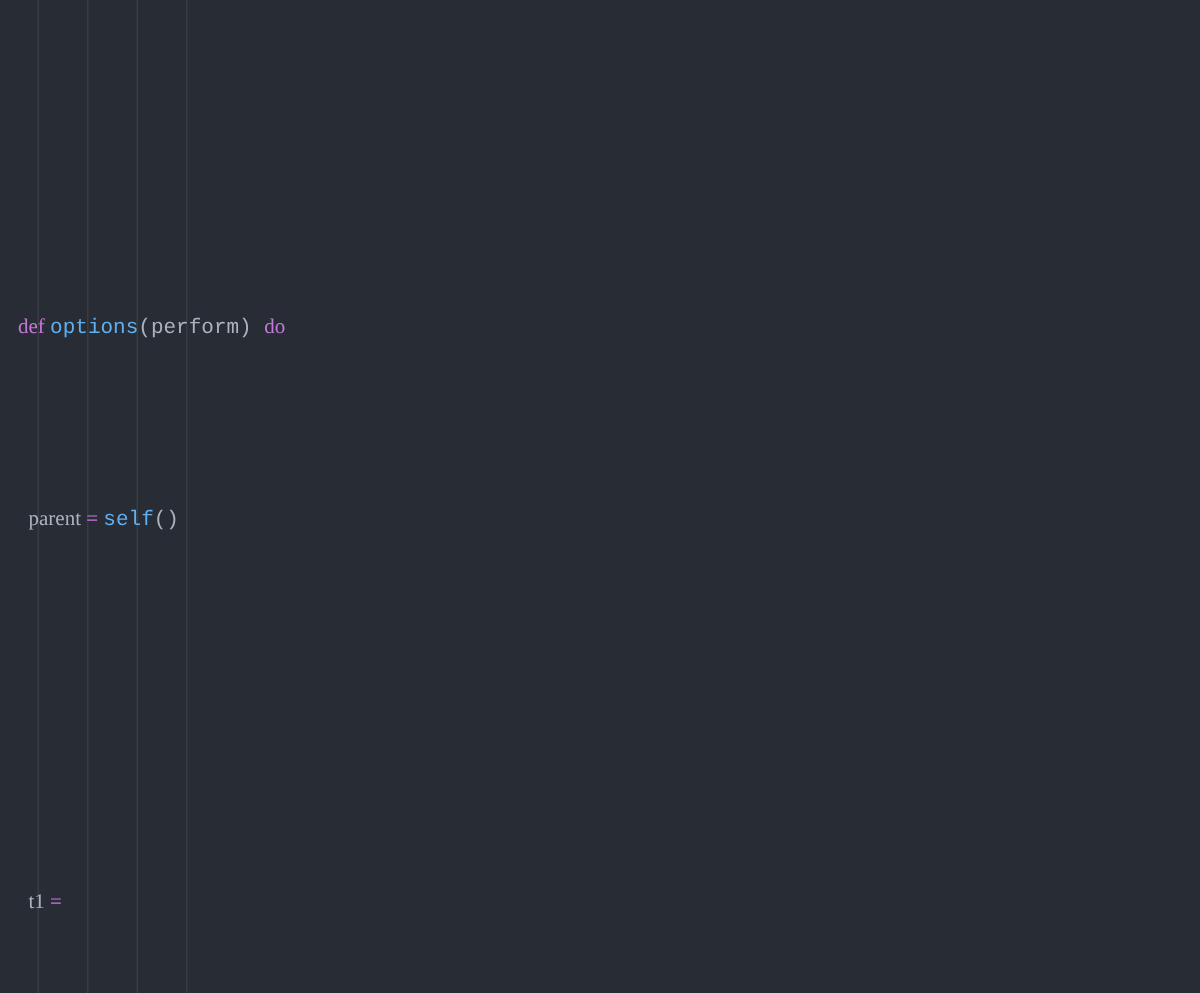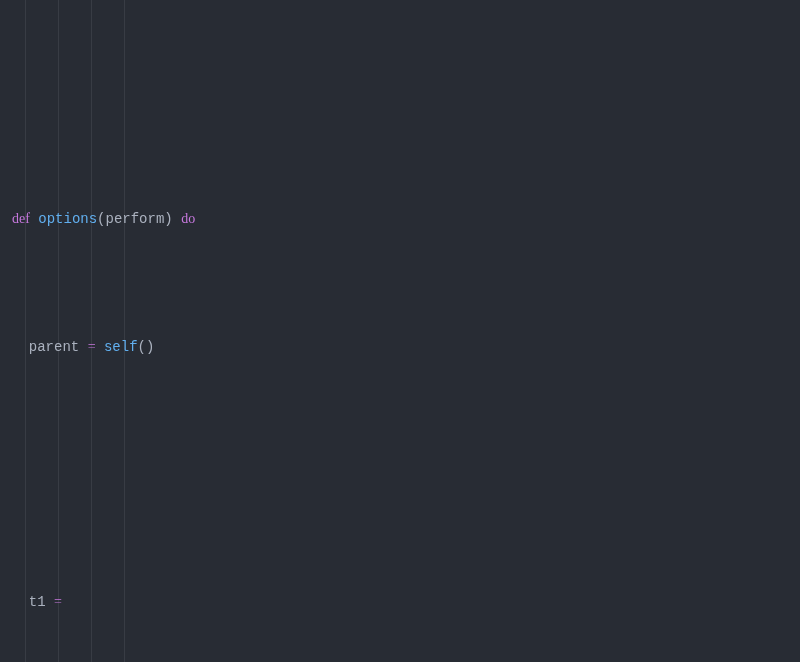--- a/index.html
+++ b/index.html
@@ -23,21 +23,21 @@
     width: 1px;
     border-left: 1px solid rgba(171,178,191,0.12);
   }
   .g1 { left: 25px; }
   .g2 { left: 58px; }
   .g3 { left: 91px; }
   .g4 { left: 124px; }
 
   .kw { color: #c678dd; font-family: Liberation Serif, serif; }
   .fn { color: #61afef; }
-  .txt { color: #abb2bf; }
+  .txt { color: #abb2bf; font-family: Liberation Serif, serif; }
   .punct { color: #abb2bf; }
 </style>
 </head>
 <body>
 
 <div class="editor">
   <div class="guide g1"></div>
   <div class="guide g2"></div>
   <div class="guide g3"></div>
   <div class="guide g4"></div>

